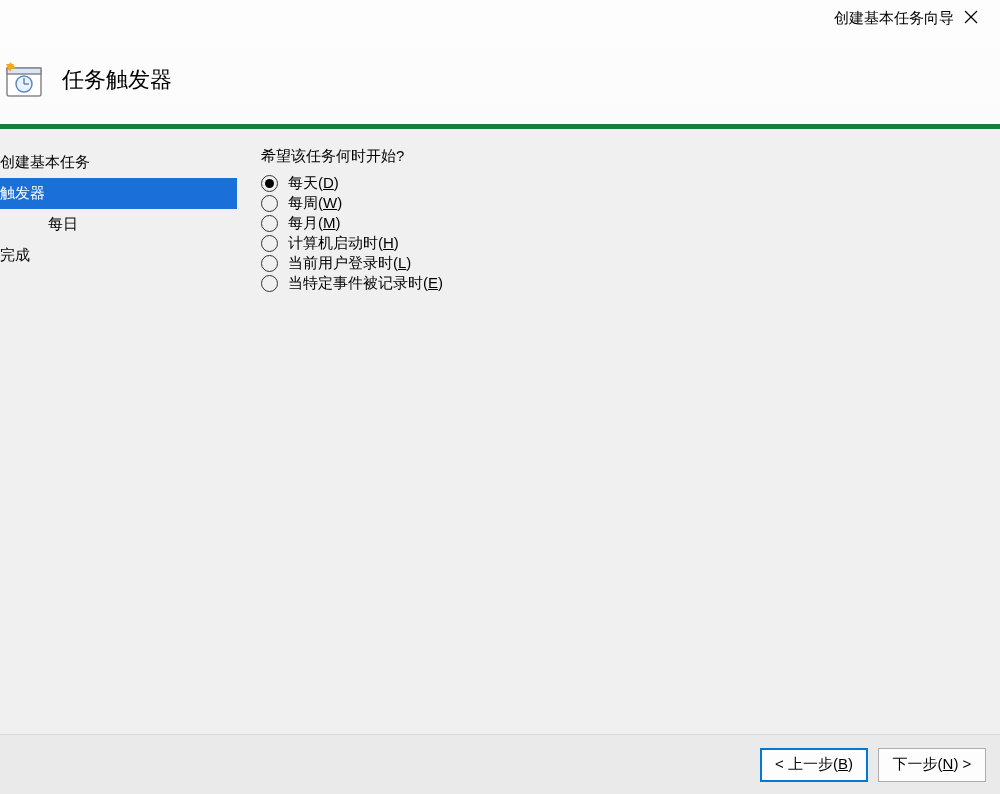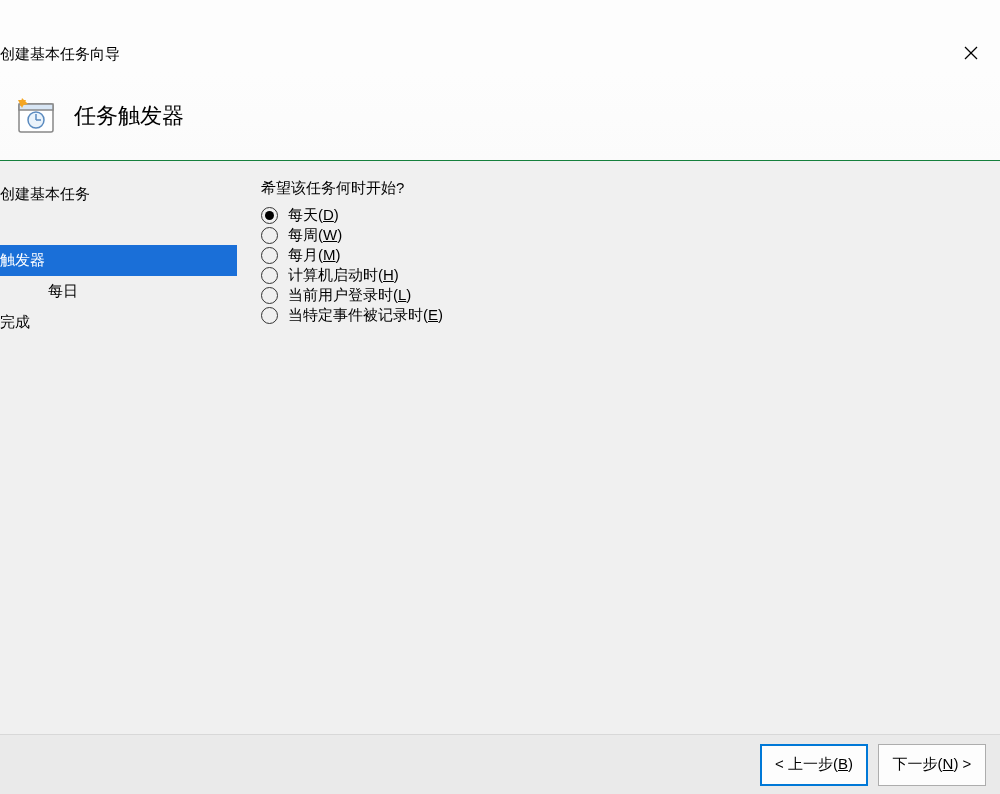--- a/index.html
+++ b/index.html
@@ -20,83 +20,81 @@
       width: 100%;
       height: 100%;
       background: #fdfdfd;
       display: flex;
       flex-direction: column;
     }
     .titlebar {
       height: 36px;
       display: flex;
       align-items: center;
-      justify-content: space-between;
+      justify-content: flex-end;
       padding: 0 12px 0 0;
       background: #fdfdfd;
-      margin-top: 36px;
     }
     .titlebar-title {
       font-size: 15px;
       padding-left: 0;
     }
     .close-btn {
       width: 34px;
       height: 30px;
       display: flex;
       align-items: center;
       justify-content: center;
       cursor: pointer;
       font-size: 18px;
       font-weight: 300;
     }
     .header {
       height: 88px;
       display: flex;
       align-items: center;
       gap: 18px;
-      padding-left: 16px;
+      padding-left: 4px;
       background: linear-gradient(to bottom, #fdfdfd 0%, #fbfbfb 100%);
     }
     .header-icon {
       width: 40px;
       height: 40px;
       display: flex;
       align-items: center;
       justify-content: center;
     }
     .header-title {
       font-size: 22px;
       font-weight: 400;
       color: #000;
     }
     .content {
       flex: 1;
       display: flex;
       background: #bef264;
-      border-top: 1px solid #15803d;
+      border-top: 5px solid #15803d;
     }
     .sidebar {
       width: 237px;
       background: #f0f0f0;
       padding-top: 18px;
       flex-shrink: 0;
     }
     .sidebar-item {
       height: 31px;
       display: flex;
       align-items: center;
       padding-left: 0;
       font-size: 15px;
       cursor: pointer;
     }
     .sidebar-item.selected {
       background: #1a6fd8;
       color: #fff;
-      margin-top: 35px;
     }
     .sidebar-item.indent {
       padding-left: 48px;
     }
     .main {
       flex: 1;
       background: #f0f0f0;
       padding: 18px 10px 10px 24px;
       display: flex;
       flex-direction: column;
@@ -144,21 +142,21 @@
       background: #eaeaea;
       border-top: 1px solid #d8d8d8;
       display: flex;
       align-items: center;
       justify-content: flex-end;
       gap: 10px;
       padding-right: 14px;
     }
     .btn {
       min-width: 108px;
-      height: 42px;
+      height: 34px;
       background: #fdfdfd;
       border: 1px solid #adadad;
       font-size: 15px;
       cursor: pointer;
       display: flex;
       align-items: center;
       justify-content: center;
       font-family: inherit;
     }
     .btn.default {

